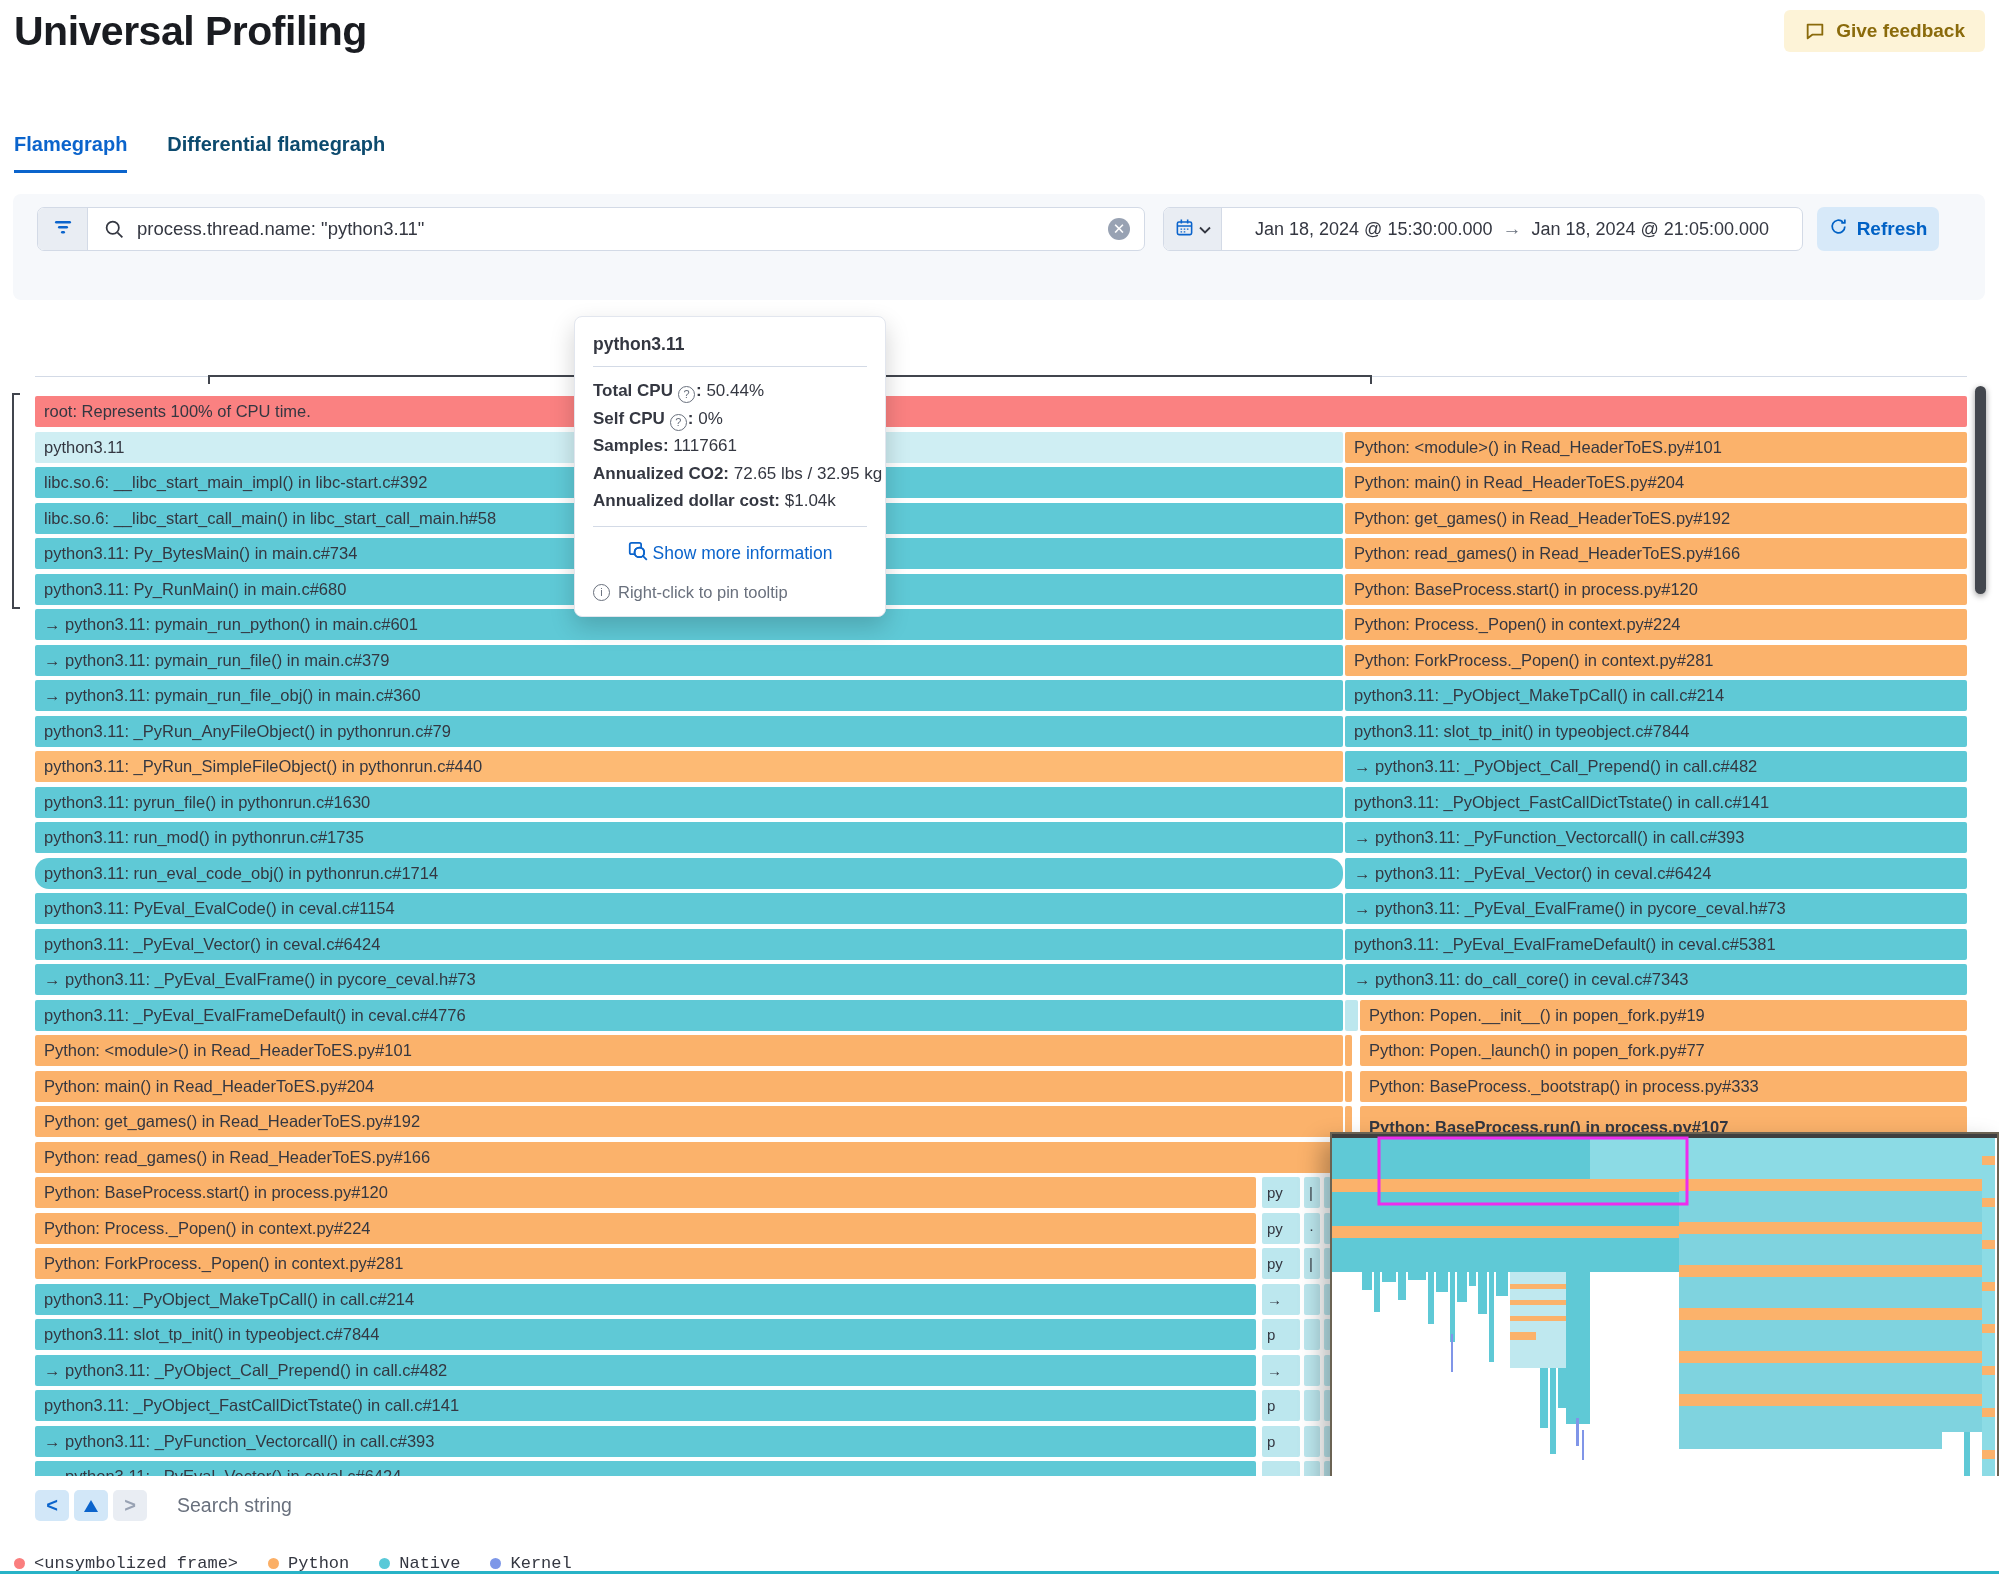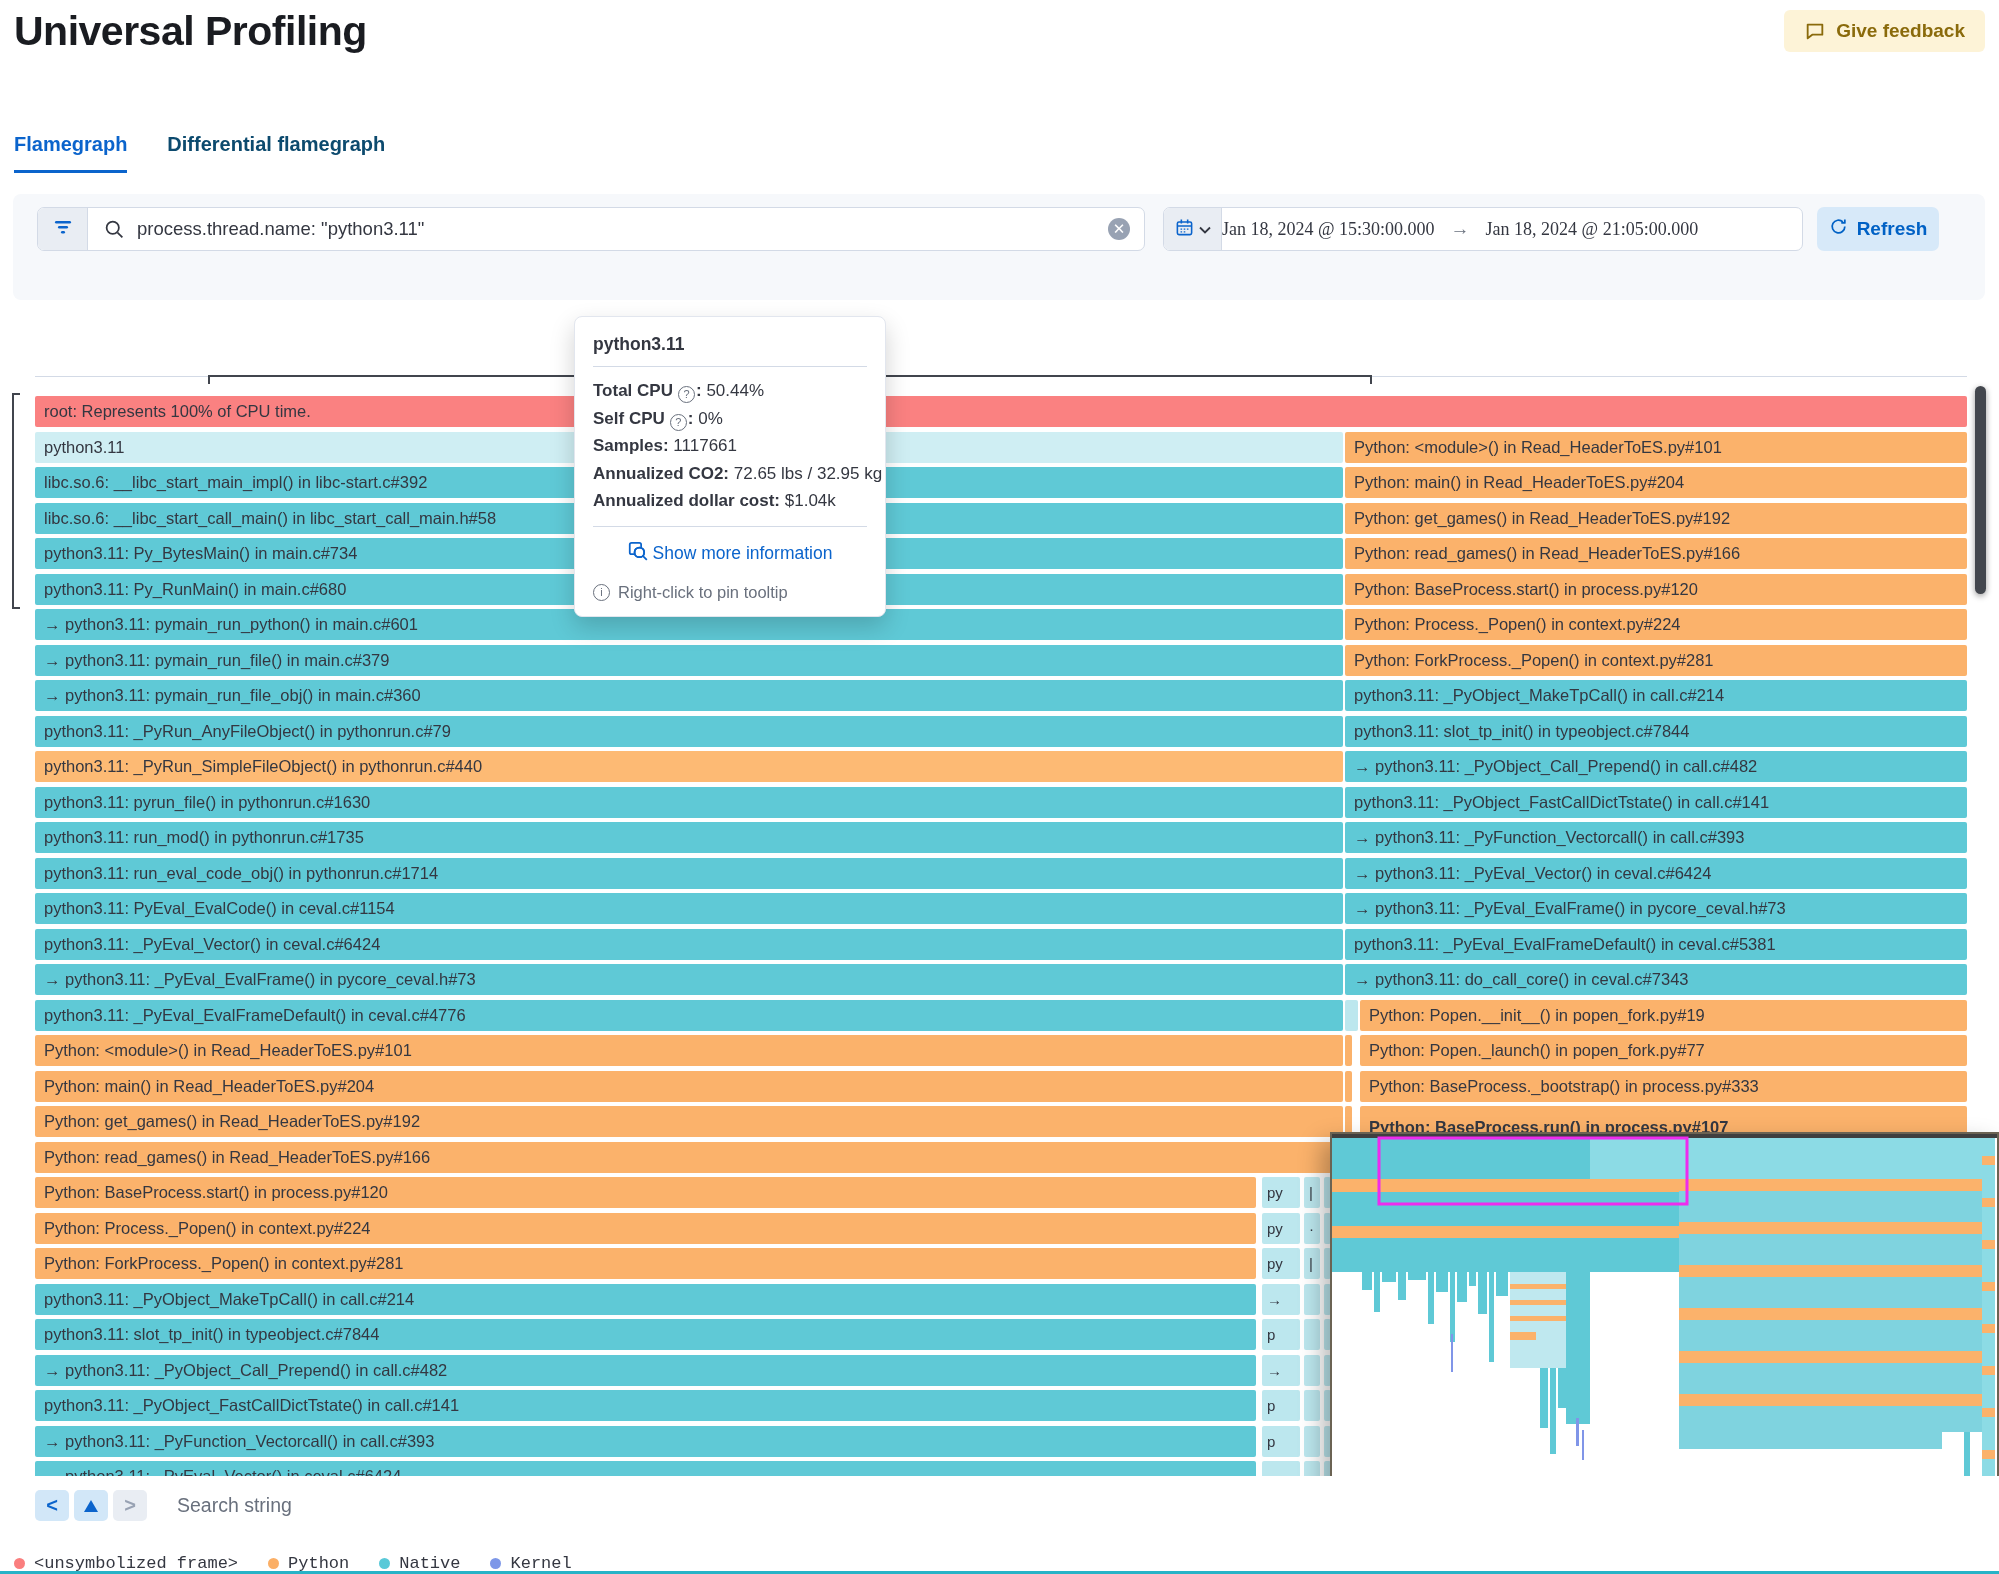--- a/index.html
+++ b/index.html
@@ -26,21 +26,21 @@
   .filter-chip { width:50px; height:100%; background:#e9edf3; border-right:1px solid #d3dae6;
     display:flex; align-items:center; justify-content:center; cursor:pointer;}
   .query-search-icon { margin-left:16px; display:flex; }
   .query-text { margin-left:12px; font-size:18.5px; color:#343741; flex:1; white-space:nowrap; overflow:hidden;}
   .clear-btn { width:22px; height:22px; border-radius:50%; background:#98a2b3; color:#fff; font-size:15px;
     display:flex; align-items:center; justify-content:center; margin-right:14px; cursor:pointer; flex:none;}
   .date-picker { position:absolute; left:1163px; top:207px; width:640px; height:44px; background:#fff;
     border:1px solid #d3dae6; border-radius:7px; display:flex; align-items:center; overflow:hidden;}
   .date-cal-seg { width:58px; height:100%; background:#e9edf3; border-right:1px solid #d3dae6;
     display:flex; align-items:center; justify-content:center; gap:5px; cursor:pointer;}
-  .date-text { flex:1; display:flex; align-items:center; justify-content:flex-start; gap:16px; font-size:18px; color:#343741;font-family:Liberation Serif, serif;}
+  .date-text { flex:1; display:flex; align-items:center; justify-content:center; gap:10px; font-size:18px; color:#343741;}
   .date-text .sep { color:#69707d; font-size:19px; }
   .date-val { cursor:pointer; }
   .refresh-btn { position:absolute; left:1817px; top:207px; width:122px; height:44px; background:#d7e9f9;
     border-radius:7px; display:flex; align-items:center; justify-content:center; gap:9px;
     color:#0061c5; font-size:19px; font-weight:600; cursor:pointer;}
 
   
   .chart-topline { position:absolute; left:35px; top:376px; width:1932px; height:1px; background:#d3dae6; }
   .hover-ruler { position:absolute; left:208px; top:375px; width:1164px; height:9px;
     border-top:2px solid #41454d; border-left:2px solid #41454d; border-right:2px solid #41454d; }
@@ -189,21 +189,21 @@
       <div class="frame" style="left: 35px; top: 680px; width: 1308px; height: 31px; background: rgb(95, 201, 214);">→ python3.11: pymain_run_file_obj() in main.c#360</div>
       <div class="frame" style="left: 1345px; top: 680px; width: 622px; height: 31px; background: rgb(95, 201, 214);">python3.11: _PyObject_MakeTpCall() in call.c#214</div>
       <div class="frame" style="left: 35px; top: 715.5px; width: 1308px; height: 31px; background: rgb(95, 201, 214);">python3.11: _PyRun_AnyFileObject() in pythonrun.c#79</div>
       <div class="frame" style="left: 1345px; top: 715.5px; width: 622px; height: 31px; background: rgb(95, 201, 214);">python3.11: slot_tp_init() in typeobject.c#7844</div>
       <div class="frame" style="left: 35px; top: 751px; width: 1308px; height: 31px; background: #fdba74;">python3.11: _PyRun_SimpleFileObject() in pythonrun.c#440</div>
       <div class="frame" style="left: 1345px; top: 751px; width: 622px; height: 31px; background: rgb(95, 201, 214);">→ python3.11: _PyObject_Call_Prepend() in call.c#482</div>
       <div class="frame" style="left: 35px; top: 786.5px; width: 1308px; height: 31px; background: rgb(95, 201, 214);">python3.11: pyrun_file() in pythonrun.c#1630</div>
       <div class="frame" style="left: 1345px; top: 786.5px; width: 622px; height: 31px; background: rgb(95, 201, 214);">python3.11: _PyObject_FastCallDictTstate() in call.c#141</div>
       <div class="frame" style="left: 35px; top: 822px; width: 1308px; height: 31px; background: rgb(95, 201, 214);">python3.11: run_mod() in pythonrun.c#1735</div>
       <div class="frame" style="left: 1345px; top: 822px; width: 622px; height: 31px; background: rgb(95, 201, 214);">→ python3.11: _PyFunction_Vectorcall() in call.c#393</div>
-      <div class="frame" style="left: 35px; top: 857.5px; width: 1308px; height: 31px; background: rgb(95, 201, 214);">python3.11: run_eval_code_obj() in pythonrun.c#1714</div>
+      <div class="frame" style="left: 35px; top: 857.5px; width: 1308px; height: 31px; background: rgb(95, 201, 214); border-radius: 14px;">python3.11: run_eval_code_obj() in pythonrun.c#1714</div>
       <div class="frame" style="left: 1345px; top: 857.5px; width: 622px; height: 31px; background: rgb(95, 201, 214);">→ python3.11: _PyEval_Vector() in ceval.c#6424</div>
       <div class="frame" style="left: 35px; top: 893px; width: 1308px; height: 31px; background: rgb(95, 201, 214);">python3.11: PyEval_EvalCode() in ceval.c#1154</div>
       <div class="frame" style="left: 1345px; top: 893px; width: 622px; height: 31px; background: rgb(95, 201, 214);">→ python3.11: _PyEval_EvalFrame() in pycore_ceval.h#73</div>
       <div class="frame" style="left: 35px; top: 928.5px; width: 1308px; height: 31px; background: rgb(95, 201, 214);">python3.11: _PyEval_Vector() in ceval.c#6424</div>
       <div class="frame" style="left: 1345px; top: 928.5px; width: 622px; height: 31px; background: rgb(95, 201, 214);">python3.11: _PyEval_EvalFrameDefault() in ceval.c#5381</div>
       <div class="frame" style="left: 35px; top: 964px; width: 1308px; height: 31px; background: rgb(95, 201, 214);">→ python3.11: _PyEval_EvalFrame() in pycore_ceval.h#73</div>
       <div class="frame" style="left: 1345px; top: 964px; width: 622px; height: 31px; background: rgb(95, 201, 214);">→ python3.11: do_call_core() in ceval.c#7343</div>
       <div class="frame" style="left: 35px; top: 999.5px; width: 1308px; height: 31px; background: rgb(95, 201, 214);">python3.11: _PyEval_EvalFrameDefault() in ceval.c#4776</div>
       <div class="frame frag" style="left: 1345px; top: 999.5px; width: 13px; height: 31px; background: rgb(188, 231, 238);"></div>
       <div class="frame" style="left: 1360px; top: 999.5px; width: 607px; height: 31px; background: rgb(251, 178, 107);">Python: Popen.__init__() in popen_fork.py#19</div>

